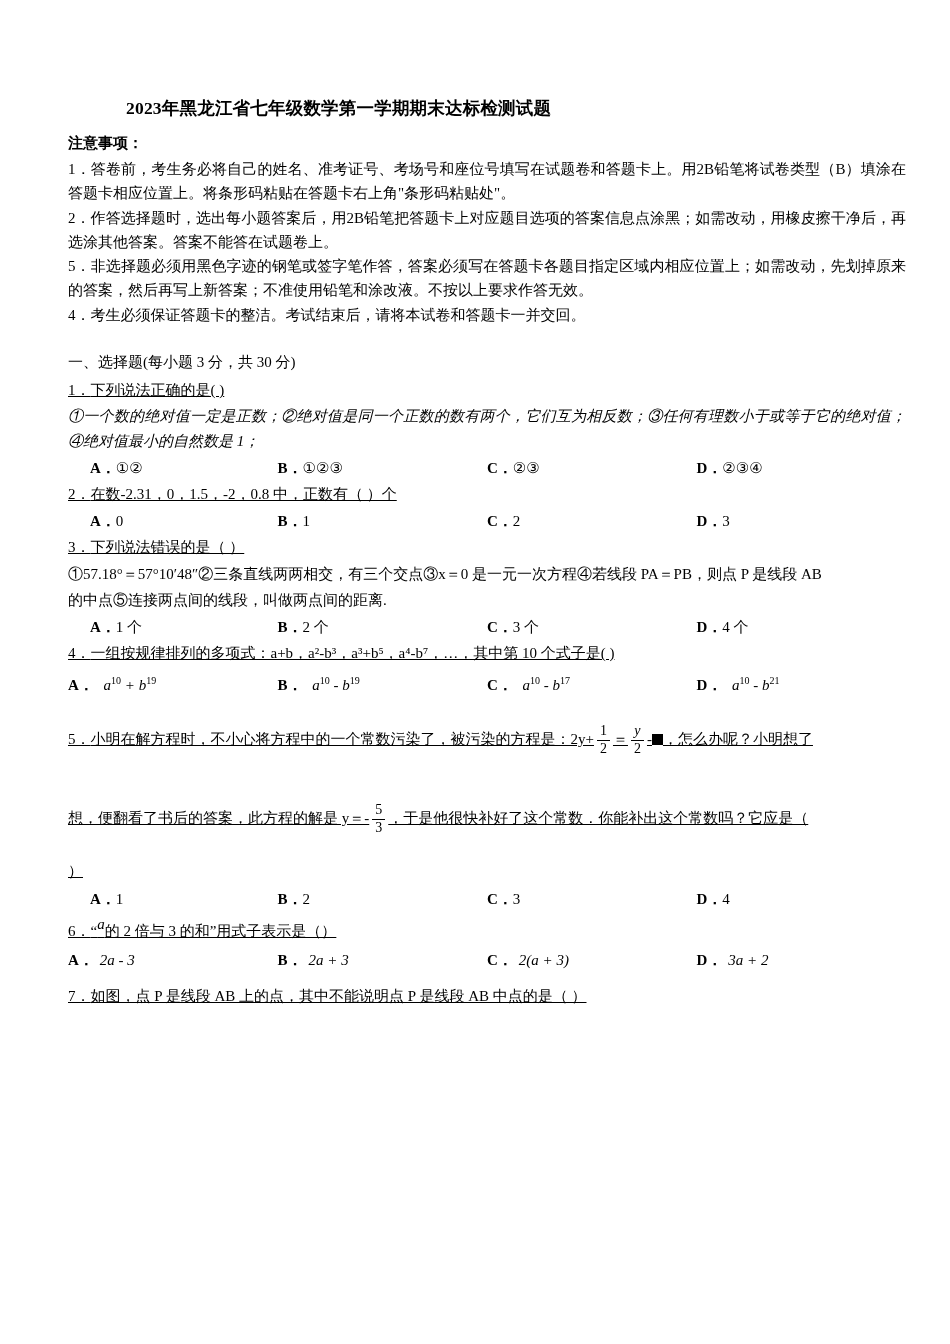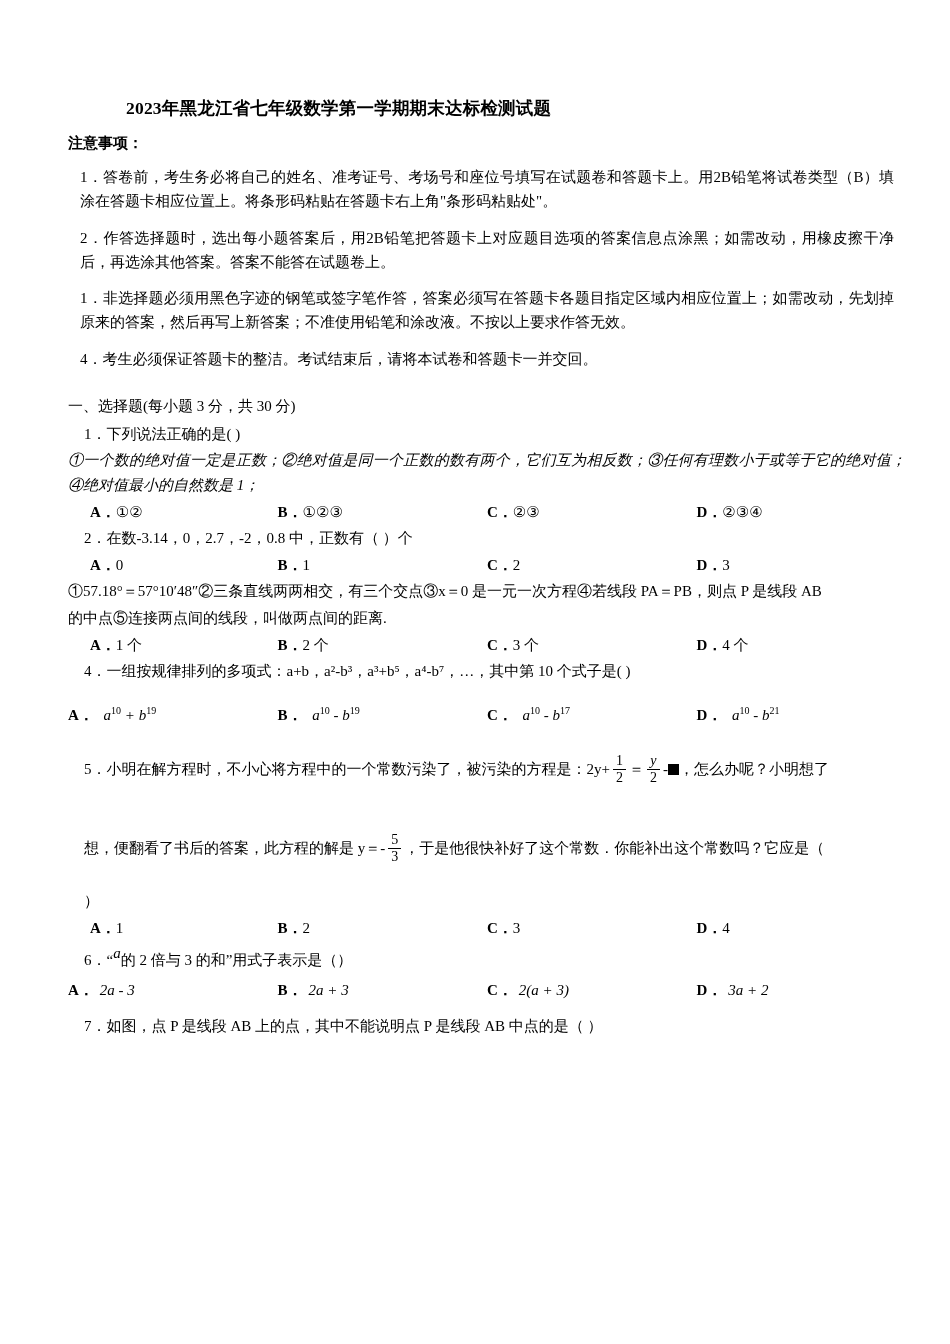--- a/index.html
+++ b/index.html
@@ -28,32 +28,33 @@
     letter-spacing: 0.2px;
   }
   .notice-head {
     font-size: 15px;
     font-weight: bold;
     margin: 5px 0 4px 0;
   }
   .notice-item {
     font-size: 15px;
     line-height: 1.62;
-    margin: 12px;
+    margin: 0;
     text-align: justify;
   }
   .section-title {
     font-size: 15px;
     margin: 26px 0 6px 0;
   }
   .q {
     font-size: 15px;
     line-height: 1.62;
-    margin: 0 0 2px 16px;
+    margin: 0 0 2px 0;
     text-align: justify;
+    text-decoration: underline;
   }
   .q-stem {
     margin-top: 8px;
     font-style: italic;
   }
   .q-cont {
     font-size: 15px;
     line-height: 1.62;
     margin: 0 0 2px 0;
     text-align: justify;
@@ -103,21 +104,21 @@
     height: 11px;
     background: #000;
     vertical-align: -1px;
   }
   .tall-line {
     line-height: 3.0;
   }
   .q4-opts {
     display: flex;
     font-size: 15px;
-    margin: 22px 0 6px 0;
+    margin: 10px 0 6px 0;
     align-items: flex-end;
   }
   .q4-opts > div {
     width: 25%;
     box-sizing: border-box;
   }
   .expr {
     font-style: italic;
     font-size: 15px;
     padding-left: 6px;
@@ -135,46 +136,49 @@
 </head>
 <body>
 
 <div class="page">
 
   <div class="doc-title">2023年黑龙江省七年级数学第一学期期末达标检测试题</div>
 
   <div class="notice-head">注意事项：</div>
   <p class="notice-item">1．答卷前，考生务必将自己的姓名、准考证号、考场号和座位号填写在试题卷和答题卡上。用2B铅笔将试卷类型（B）填涂在答题卡相应位置上。将条形码粘贴在答题卡右上角"条形码粘贴处"。</p>
   <p class="notice-item">2．作答选择题时，选出每小题答案后，用2B铅笔把答题卡上对应题目选项的答案信息点涂黑；如需改动，用橡皮擦干净后，再选涂其他答案。答案不能答在试题卷上。</p>
-  <p class="notice-item">1．非选择题必须用黑色字迹的钢笔或签字笔作答，答案必须写在答题卡各题目指定区域内相应位置上；如需改动，先划掉原来的答案，然后再写上新答案；不准使用铅笔和涂改液。不按以上要求作答无效。</p>
+  <p class="notice-item">5．非选择题必须用黑色字迹的钢笔或签字笔作答，答案必须写在答题卡各题目指定区域内相应位置上；如需改动，先划掉原来的答案，然后再写上新答案；不准使用铅笔和涂改液。不按以上要求作答无效。</p>
   <p class="notice-item">4．考生必须保证答题卡的整洁。考试结束后，请将本试卷和答题卡一并交回。</p>
 
   <div class="section-title">一、选择题(每小题 3 分，共 30 分)</div>
 
   <p class="q">
     <span>1．</span><span>下列说法正确的是( )</span>
   </p>
   <p class="q-cont q-stem">①一个数的绝对值一定是正数；②绝对值是同一个正数的数有两个，它们互为相反数；③任何有理数小于或等于它的绝对值；④绝对值最小的自然数是 1；</p>
   <div class="opts indent">
     <div><span class="opt-label">A．</span><span>①②</span></div>
     <div><span class="opt-label">B．</span><span>①②③</span></div>
     <div><span class="opt-label">C．</span><span>②③</span></div>
     <div><span class="opt-label">D．</span><span>②③④</span></div>
   </div>
 
   <p class="q">
-    <span>2．</span><span>在数-3.14，0，2.7，-2，0.8 中，正数有（ ）个</span>
+    <span>2．</span><span>在数-2.31，0，1.5，-2，0.8 中，正数有（ ）个</span>
   </p>
   <div class="opts indent">
     <div><span class="opt-label">A．</span><span>0</span></div>
     <div><span class="opt-label">B．</span><span>1</span></div>
     <div><span class="opt-label">C．</span><span>2</span></div>
     <div><span class="opt-label">D．</span><span>3</span></div>
   </div>
 
+  <p class="q">
+    <span>3．</span><span>下列说法错误的是（ ）</span>
+  </p>
   <p class="q-cont">①57.18°＝57°10′48″②三条直线两两相交，有三个交点③x＝0 是一元一次方程④若线段 PA＝PB，则点 P 是线段 AB</p>
   <p class="q-cont">的中点⑤连接两点间的线段，叫做两点间的距离.</p>
   <div class="opts indent">
     <div><span class="opt-label">A．</span><span>1 个</span></div>
     <div><span class="opt-label">B．</span><span>2 个</span></div>
     <div><span class="opt-label">C．</span><span>3 个</span></div>
     <div><span class="opt-label">D．</span><span>4 个</span></div>
   </div>
 
   <p class="q">

